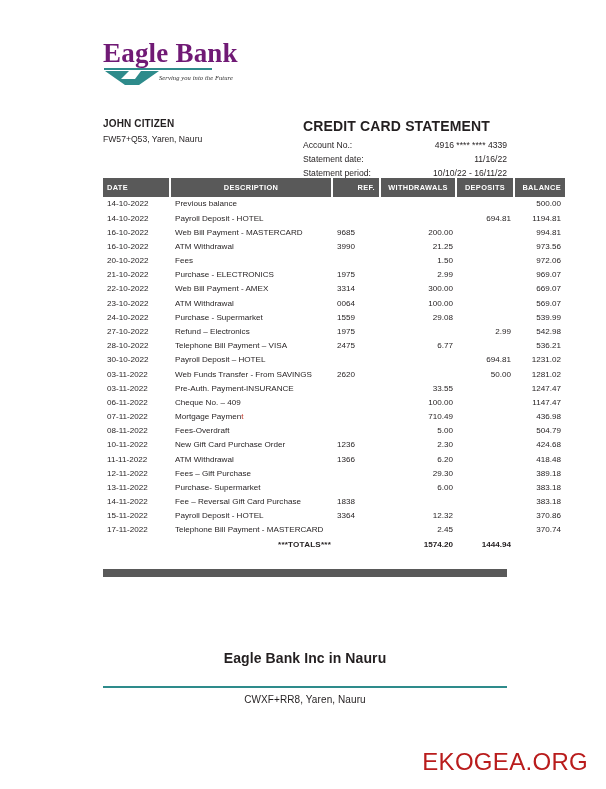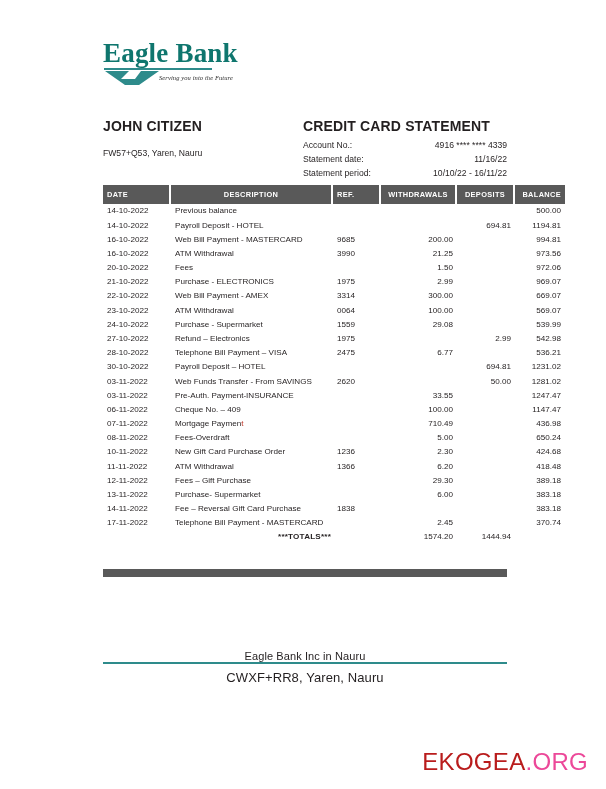--- a/index.html
+++ b/index.html
@@ -21,21 +21,21 @@
     position: absolute;
     left: 103px;
     top: 40px;
     width: 230px;
   }
   .logo-word {
     font-family: "Liberation Serif", serif;
     font-size: 27px;
     font-weight: 700;
     letter-spacing: 0.2px;
-    color: #0f766e;
+    color: #701a75;
     line-height: 1.0;
   }
   .logo-underline {
     width: 108px;
     height: 2px;
     background: #2e8b8b;
     margin-top: 1px;
     margin-left: 1px;
   }
   .logo-swoosh-row {
@@ -68,24 +68,24 @@
     left: 103px;
     top: 118px;
     width: 404px;
     display: flex;
     justify-content: space-between;
   }
   .party {
     width: 196px;
   }
   .party-name {
-    font-size: 14px;
+    font-size: 10px;
     font-weight: 700;
     letter-spacing: 0.15px;
-    margin-bottom: 14px;
+    margin-bottom: 5px;
   }
   .party-addr {
     font-size: 8.6px;
   }
   .stmt {
     width: 204px;
   }
   .stmt-title {
     font-size: 14px;
     font-weight: 700;
@@ -97,21 +97,21 @@
     justify-content: space-between;
     font-size: 8.6px;
     line-height: 1.62;
   }
   .stmt-row .v { text-align: right; }
 
   
   .table-wrap {
     position: absolute;
     left: 103px;
-    top: 185px;
+    top: 178px;
     width: 404px;
   }
   table.ledger {
     width: 100%;
     border-collapse: separate;
     border-spacing: 0;
     table-layout: fixed;
   }
   table.ledger thead th {
     background: #595959;
@@ -119,21 +119,21 @@
     font-size: 7.4px;
     font-weight: 700;
     letter-spacing: 0.35px;
     padding: 5px 4px;
     border-right: 2px solid #ffffff;
     white-space: nowrap;
   }
   table.ledger thead th:last-child { border-right: none; }
   th.c-date   { width: 58px;  text-align: left; padding-left: 6px; }
   th.c-desc   { width: 152px; text-align: center; }
-  th.c-ref    { width: 38px;  text-align: left; }
+  th.c-ref    { width: 38px;  text-align: right; }
   th.c-wdr    { width: 66px;  text-align: center; margin-top: 11px; }
   th.c-dep    { width: 48px;  text-align: center; }
   th.c-bal    { width: 42px;  text-align: right; padding-right: 6px; }
 
   table.ledger tbody td {
     font-size: 8.1px;
     padding: 2.45px 4px;
     vertical-align: bottom;
     line-height: 1.15;
   }
@@ -152,69 +152,69 @@
     padding-top: 8px;
     padding-bottom: 3px;
   }
   tr.totals td.c-desc {
     text-align: right;
     padding-right: 2px;
     letter-spacing: 0.2px;
   }
   tr.totals td.c-wdr,
   tr.totals td.c-dep {
-    font-weight: 400;
+    font-weight: 700;
   }
 
   .bottom-bar {
     position: absolute;
     left: 103px;
     top: 569px;
     width: 404px;
     height: 8px;
     background: #595959;
   }
 
   
   .footer {
     position: absolute;
     left: 103px;
     top: 650px;
     width: 404px;
     text-align: center;
   }
   .footer-name {
-    font-size: 11px;
-    font-weight: 400;
+    font-size: 14px;
+    font-weight: 700;
     letter-spacing: 0.1px;
-    padding-bottom: 0;
+    padding-bottom: 20px;
   }
   .footer-rule {
     width: 100%;
     height: 1.6px;
     background: #2e8b8b;
   }
   .footer-addr {
-    font-size: 13px;
+    font-size: 10px;
     padding-top: 6px;
     letter-spacing: 0.1px;
   }
 
   
   .watermark {
     position: absolute;
     right: 18px;
     top: 748px;
     font-size: 24px;
     font-weight: 400;
     letter-spacing: 0.3px;
     white-space: nowrap;
   }
   .wm-dark { color: #b91c1c; }
-  .wm-green { color: #ec4899; }
+  .wm-green { color: #b91c1c; }
 </style>
 </head>
 <body>
 
 <div class="logo-block">
   <div class="logo-word">Eagle Bank</div>
   <div class="logo-underline"></div>
   <div class="logo-swoosh-row">
     <svg class="logo-swoosh" viewBox="0 0 54 16">
       <path d="M0 1 L24 1 L16 9 L30 9 L36 1 L54 1 L34 15 L20 15 Z" fill="#2e8b8b"></path>
@@ -385,21 +385,21 @@
           <td class="c-wdr">710.49</td>
           <td class="c-dep"></td>
           <td class="c-bal">436.98</td>
         </tr>
         <tr>
           <td class="c-date">08-11-2022</td>
           <td class="c-desc">Fees-Overdraft</td>
           <td class="c-ref"></td>
           <td class="c-wdr">5.00</td>
           <td class="c-dep"></td>
-          <td class="c-bal">650.24</td>
+          <td class="c-bal">504.79</td>
         </tr>
         <tr>
           <td class="c-date">10-11-2022</td>
           <td class="c-desc">New Gift Card Purchase Order</td>
           <td class="c-ref">1236</td>
           <td class="c-wdr">2.30</td>
           <td class="c-dep"></td>
           <td class="c-bal">424.68</td>
         </tr>
         <tr>
@@ -426,20 +426,28 @@
           <td class="c-dep"></td>
           <td class="c-bal">383.18</td>
         </tr>
         <tr>
           <td class="c-date">14-11-2022</td>
           <td class="c-desc">Fee – Reversal Gift Card Purchase</td>
           <td class="c-ref">1838</td>
           <td class="c-wdr"></td>
           <td class="c-dep"></td>
           <td class="c-bal">383.18</td>
+        </tr>
+        <tr>
+          <td class="c-date">15-11-2022</td>
+          <td class="c-desc">Payroll Deposit - HOTEL</td>
+          <td class="c-ref">3364</td>
+          <td class="c-wdr">12.32</td>
+          <td class="c-dep"></td>
+          <td class="c-bal">370.86</td>
         </tr>
         <tr>
           <td class="c-date">17-11-2022</td>
           <td class="c-desc">Telephone Bill Payment - MASTERCARD</td>
           <td class="c-ref"></td>
           <td class="c-wdr">2.45</td>
           <td class="c-dep"></td>
           <td class="c-bal">370.74</td>
         </tr>
         <tr class="totals">

